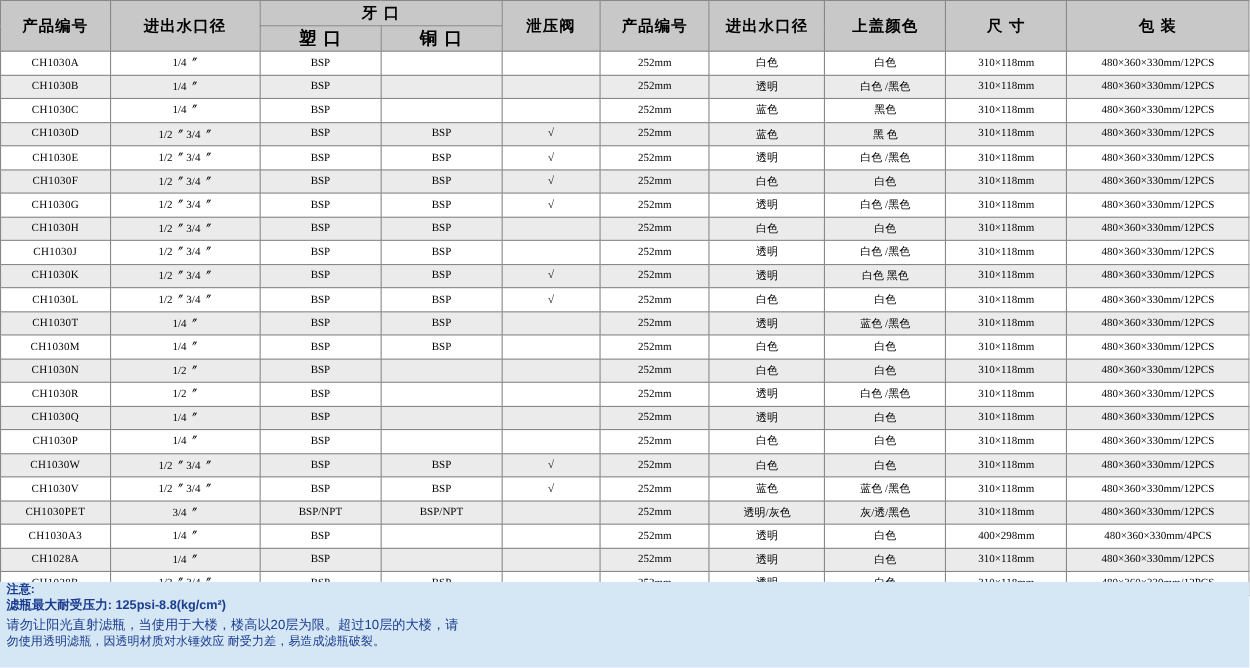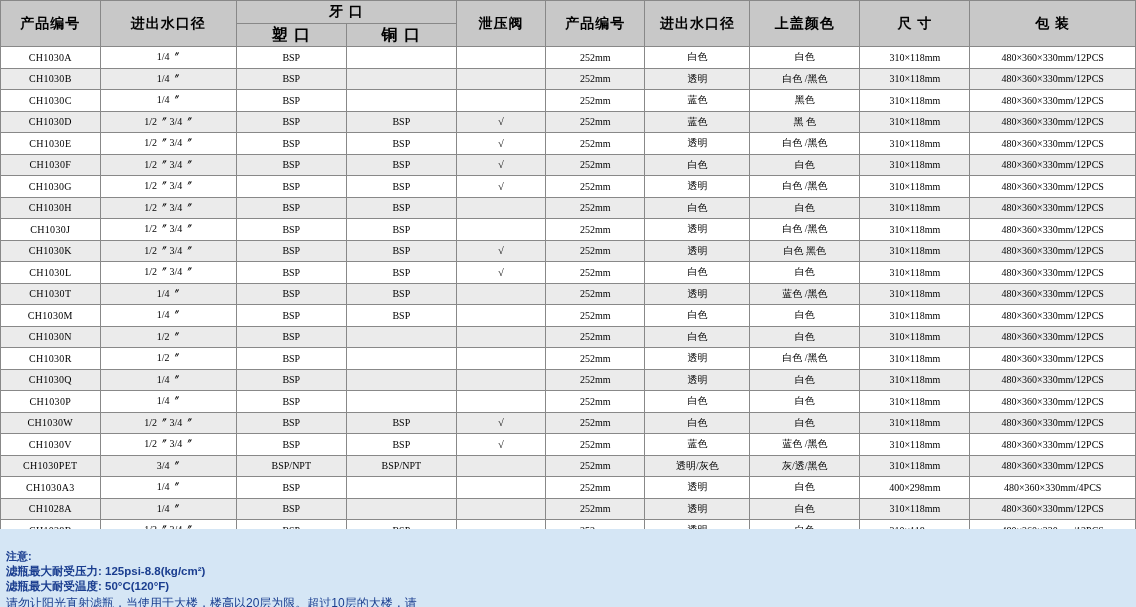--- a/index.html
+++ b/index.html
@@ -59,21 +59,21 @@
   td.size { font-size: 10px; }
 
   .notes {
     position: absolute;
     left: 0;
     top: 529px;
     width: 1136px;
     height: 78px;
     background: #d5e6f5;
     box-sizing: border-box;
-    padding: 20px 6px 0 6px;
+    padding: 0 6px 0 6px;
     color: #1a3d8f;
     font-size: 11px;
     line-height: 15px;
   }
   .notes .line { font-family: "Liberation Sans", sans-serif; font-weight: bold; }
   .notes .l1 { font-size: 11px; }
   .notes .l2 { font-size: 11.5px; }
   .notes .l3 { font-size: 11.5px; }
   .notes .l4 { font-size: 12px; font-weight: normal; margin-top: 2px; }
   .notes .l5 { font-size: 11px; font-weight: normal; }
@@ -389,18 +389,17 @@
           <td>白色</td>
           <td class="size">310×118mm</td>
           <td class="pkg">480×360×330mm/12PCS</td>
         </tr>
       </tbody>
   </table>
 
   <div class="notes">
     <div class="line l1">注意:</div>
     <div class="line l2">滤瓶最大耐受压力: 125psi-8.8(kg/cm²)</div>
-    <div class="line l3">滤瓶最大耐受温度: 50°C(120°F)</div>
     <div class="line l4">请勿让阳光直射滤瓶，当使用于大楼，楼高以20层为限。超过10层的大楼，请</div>
     <div class="line l5">勿使用透明滤瓶，因透明材质对水锤效应  耐受力差，易造成滤瓶破裂。</div>
   </div>
 
 </div>
 
 </body></html>

